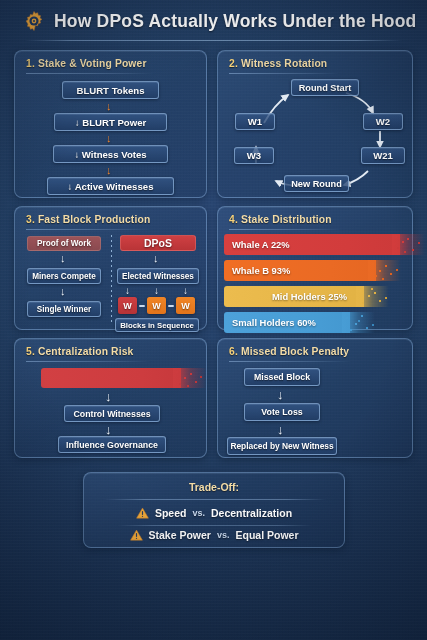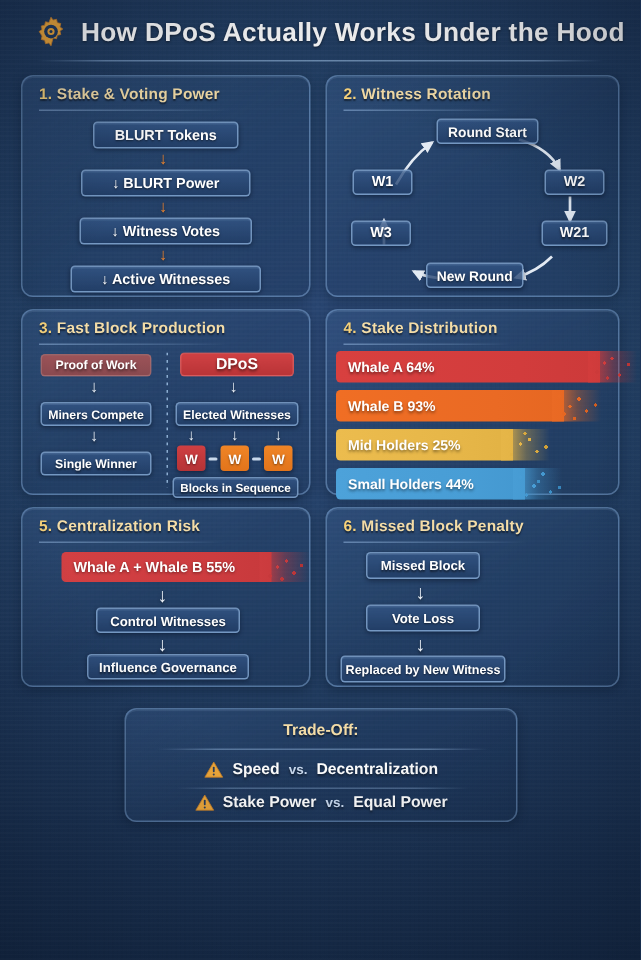--- a/index.html
+++ b/index.html
@@ -240,21 +240,21 @@
   </div>
 
   <div class="panel" style="left:217px; top:206px; width:196px; height:124px;">
     <div class="p-head">
       <span class="num">4.</span>
       <span>Stake Distribution</span>
     </div>
     <div class="p-rule" style="top:22px; width:112px;"></div>
 
     <div class="bar" style="left:6px; top:27px; width:176px; height:21px; font-size:9.4px; background:linear-gradient(90deg,#d8403f 0%,#d23c3c 70%,#cc3a3a 100%);">
-      <span class="lbl">Whale A 64%</span>
+      <span class="lbl">Whale A 22%</span>
       <span class="fade" style="background:
               radial-gradient(1.1px 1.1px at 4px 3px,#d23c3c 99%,transparent),
               radial-gradient(1.1px 1.1px at 11px 8px,#d23c3c 99%,transparent),
               radial-gradient(1.1px 1.1px at 6px 14px,#cc3a3a 99%,transparent),
               radial-gradient(1.1px 1.1px at 16px 5px,#cc3a3a 99%,transparent),
               radial-gradient(1.1px 1.1px at 21px 16px,#c43838 99%,transparent),
               radial-gradient(1.1px 1.1px at 13px 18px,#c43838 99%,transparent),
               radial-gradient(1.1px 1.1px at 2px 10px,#d23c3c 99%,transparent),
               radial-gradient(1.1px 1.1px at 27px 9px,#bb3535 99%,transparent),
               linear-gradient(90deg, #d23c3c 0%, rgba(204,58,58,.35) 40%, rgba(204,58,58,0) 78%);"></span>
@@ -266,56 +266,55 @@
               radial-gradient(1.1px 1.1px at 5px 4px,#ea6a24 99%,transparent),
               radial-gradient(1.1px 1.1px at 12px 11px,#ea6a24 99%,transparent),
               radial-gradient(1.1px 1.1px at 8px 16px,#e66722 99%,transparent),
               radial-gradient(1.1px 1.1px at 18px 6px,#e66722 99%,transparent),
               radial-gradient(1.1px 1.1px at 23px 14px,#dd6220 99%,transparent),
               radial-gradient(1.1px 1.1px at 15px 19px,#dd6220 99%,transparent),
               radial-gradient(1.1px 1.1px at 29px 10px,#d35d1e 99%,transparent),
               linear-gradient(90deg, #ea6a24 0%, rgba(230,103,34,.35) 40%, rgba(230,103,34,0) 78%);"></span>
     </div>
 
-    <div class="bar" style="left:6px; top:79px; width:118px; height:21px; font-size:9.4px; background:linear-gradient(90deg,#ecbc4e 0%,#e6b648 70%,#e2b244 100%);">
+    <div class="bar" style="left:6px; top:79px; width:140px; height:21px; font-size:9.4px; background:linear-gradient(90deg,#ecbc4e 0%,#e6b648 70%,#e2b244 100%);padding-left:40px;">
       <span class="lbl">Mid Holders 25%</span>
       <span class="fade" style="background:
               radial-gradient(1.1px 1.1px at 4px 5px,#e6b648 99%,transparent),
               radial-gradient(1.1px 1.1px at 13px 10px,#e6b648 99%,transparent),
               radial-gradient(1.1px 1.1px at 7px 17px,#e2b244 99%,transparent),
               radial-gradient(1.1px 1.1px at 19px 7px,#e2b244 99%,transparent),
               radial-gradient(1.1px 1.1px at 24px 15px,#d9a93e 99%,transparent),
               radial-gradient(1.1px 1.1px at 16px 3px,#d9a93e 99%,transparent),
               radial-gradient(1.1px 1.1px at 30px 12px,#cfa038 99%,transparent),
               linear-gradient(90deg, #e6b648 0%, rgba(226,178,68,.35) 40%, rgba(226,178,68,0) 78%);"></span>
     </div>
 
     <div class="bar" style="left:6px; top:105px; width:126px; height:21px; font-size:9.4px; background:linear-gradient(90deg,#4da2da 0%,#489dd5 70%,#4498d0 100%);">
-      <span class="lbl">Small Holders 44%</span>
+      <span class="lbl">Small Holders 60%</span>
       <span class="fade" style="background:
               radial-gradient(1.1px 1.1px at 5px 6px,#489dd5 99%,transparent),
               radial-gradient(1.1px 1.1px at 14px 12px,#489dd5 99%,transparent),
               radial-gradient(1.1px 1.1px at 9px 18px,#4498d0 99%,transparent),
               radial-gradient(1.1px 1.1px at 20px 4px,#4498d0 99%,transparent),
               radial-gradient(1.1px 1.1px at 25px 16px,#3d8fc6 99%,transparent),
               radial-gradient(1.1px 1.1px at 17px 9px,#3d8fc6 99%,transparent),
               radial-gradient(1.1px 1.1px at 31px 13px,#3786bc 99%,transparent),
               linear-gradient(90deg, #489dd5 0%, rgba(68,152,208,.35) 40%, rgba(68,152,208,0) 78%);"></span>
     </div>
   </div>
 
   <div class="panel" style="left:14px; top:338px; width:193px; height:120px;">
     <div class="p-head">
       <span class="num">5.</span>
       <span>Centralization Risk</span>
     </div>
     <div class="p-rule" style="top:22px; width:124px;"></div>
 
     <div class="bar" style="left:26px; top:29px; width:140px; height:20px; font-size:9.6px; border-radius:3px 0 0 3px; background:linear-gradient(90deg,#d24043 0%,#cd3c3f 72%,#c7393c 100%);">
-      <span class="lbl">Whale A + Whale B  55%</span>
       <span class="fade" style="background:
               radial-gradient(1.1px 1.1px at 4px 4px,#cd3c3f 99%,transparent),
               radial-gradient(1.1px 1.1px at 12px 10px,#cd3c3f 99%,transparent),
               radial-gradient(1.1px 1.1px at 7px 16px,#c7393c 99%,transparent),
               radial-gradient(1.1px 1.1px at 18px 6px,#c7393c 99%,transparent),
               radial-gradient(1.1px 1.1px at 23px 14px,#bd3639 99%,transparent),
               radial-gradient(1.1px 1.1px at 15px 18px,#bd3639 99%,transparent),
               radial-gradient(1.1px 1.1px at 28px 9px,#b33335 99%,transparent),
               linear-gradient(90deg, #cd3c3f 0%, rgba(199,57,60,.35) 42%, rgba(199,57,60,0) 80%);"></span>
     </div>

